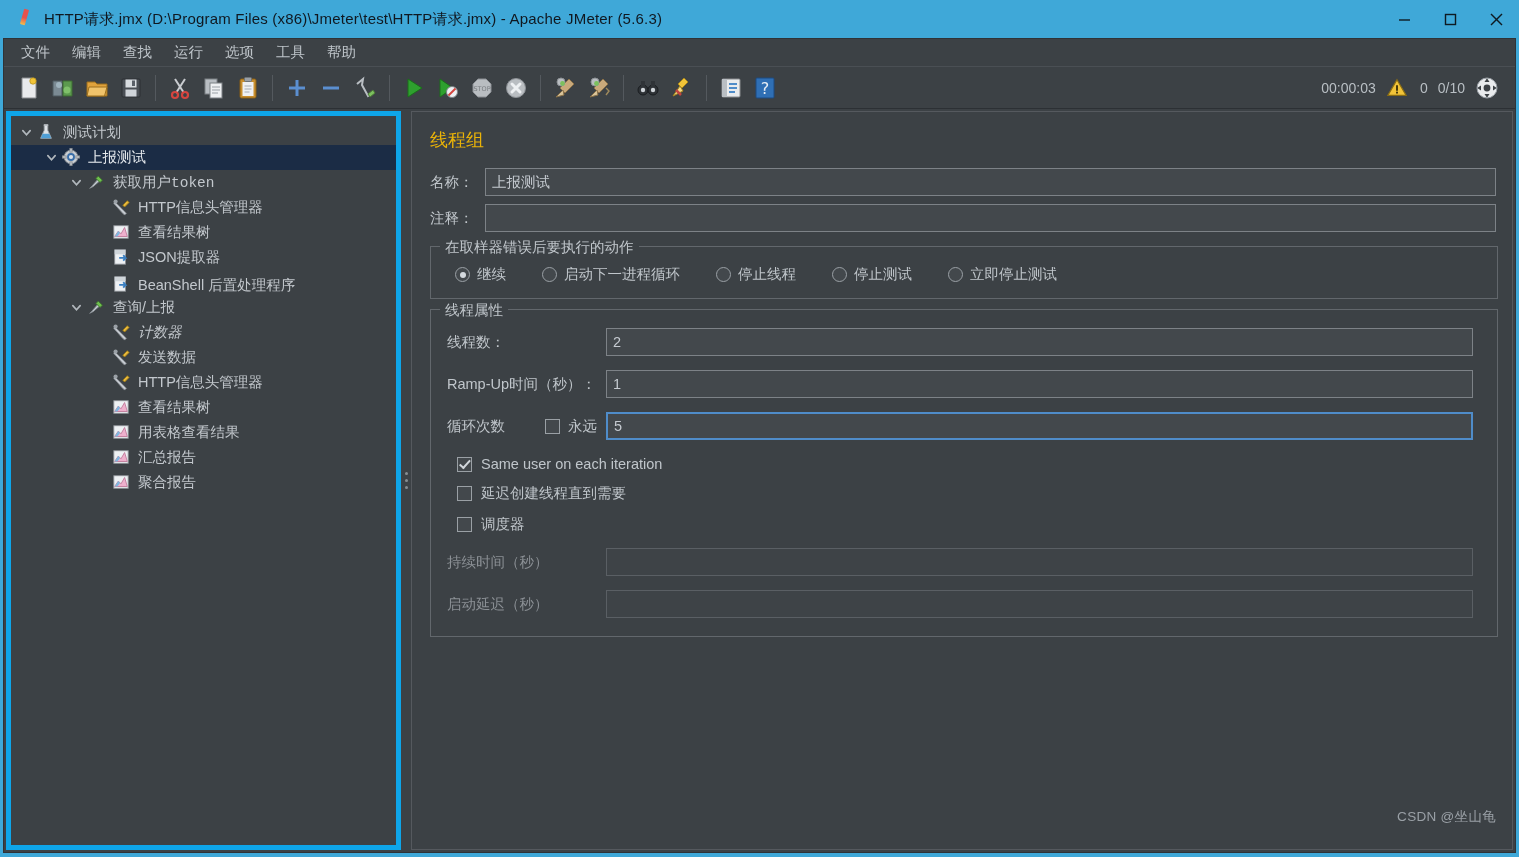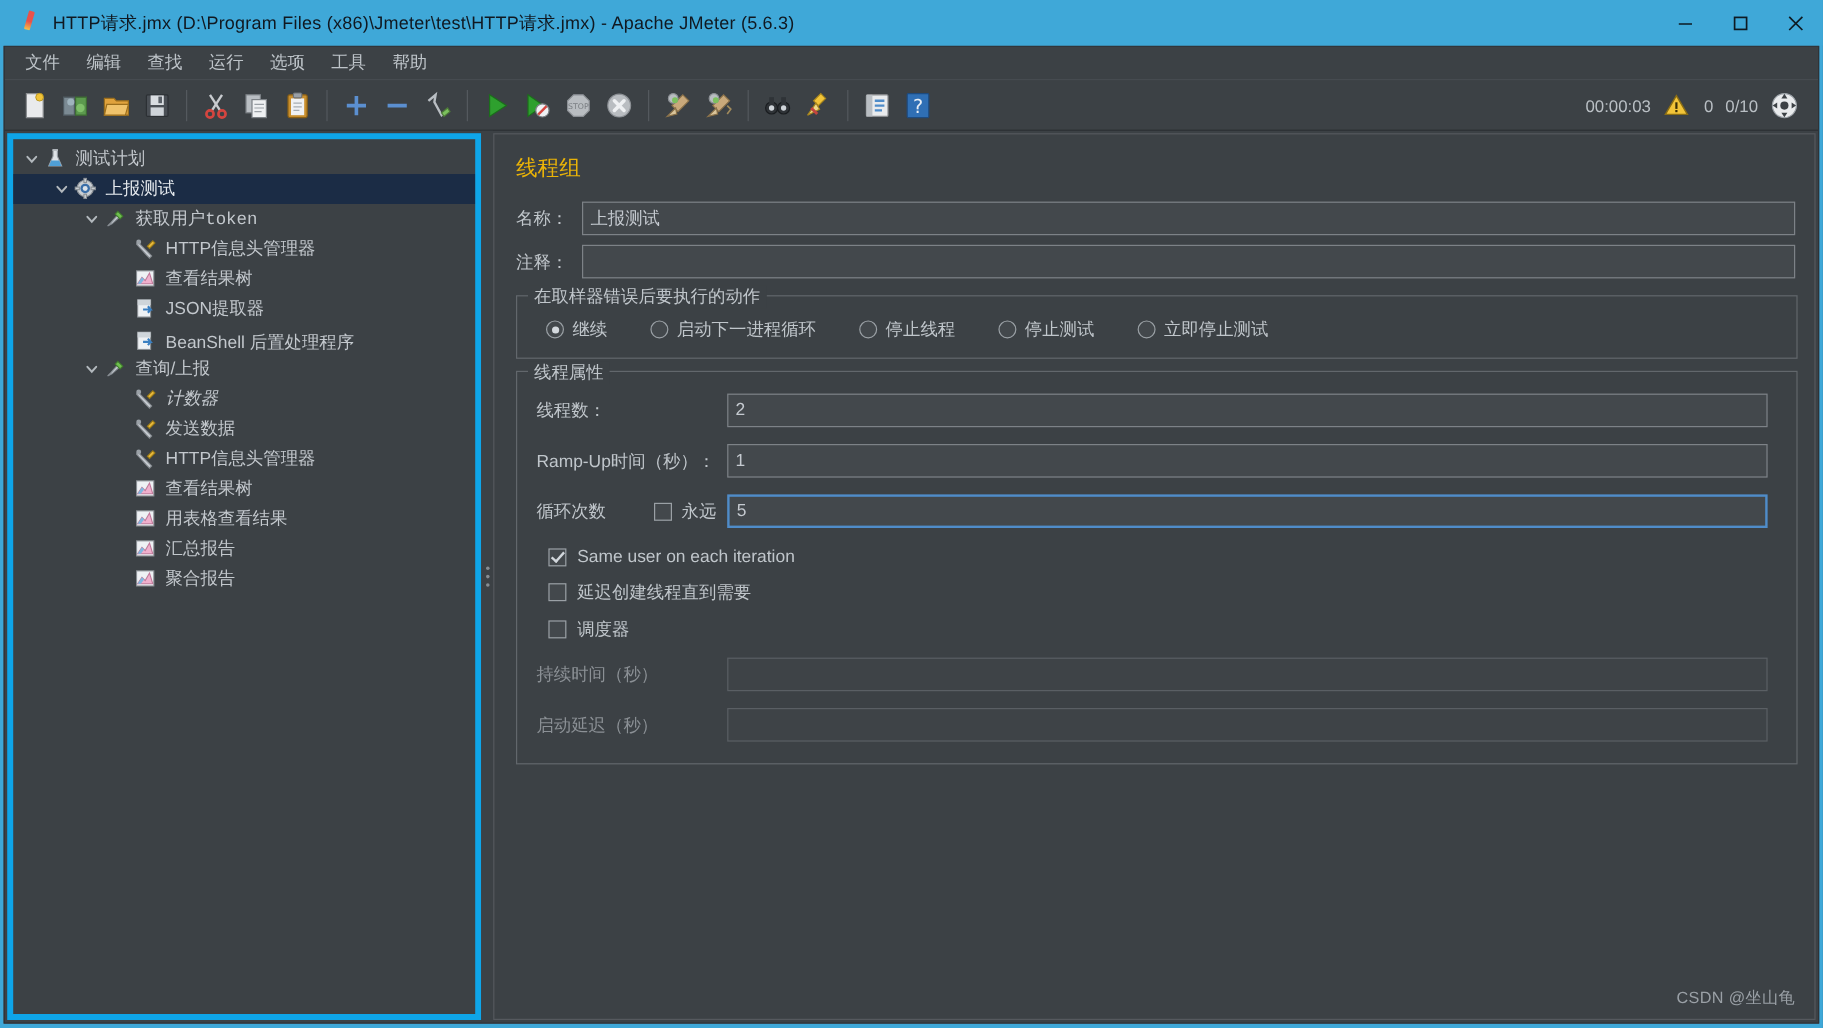--- a/index.html
+++ b/index.html
@@ -172,21 +172,21 @@
   }
   .cbx.on::after {
     content:""; display:block;
     width:4px; height:9px; border:solid #d2d7dc; border-width:0 2px 2px 0;
     transform:rotate(42deg) translate(-1px,-1px);
   }
   .chk-row { display:flex; align-items:center; gap:9px; padding:6px 0 6px 16px; cursor:default; }
   .chk-row .clabel { font-size:14.5px; color:#c0c6cb; }
 
   .watermark {
-    position:absolute; right:16px; bottom:8px;
+    position:absolute; right:16px; bottom:23px;
     font-size:13.5px; color:#9aa0a6; letter-spacing:.3px;
   }
 </style>
 </head>
 <body>
 
 <div class="window">
 
   <div class="titlebar">
     <div class="title-icon">

